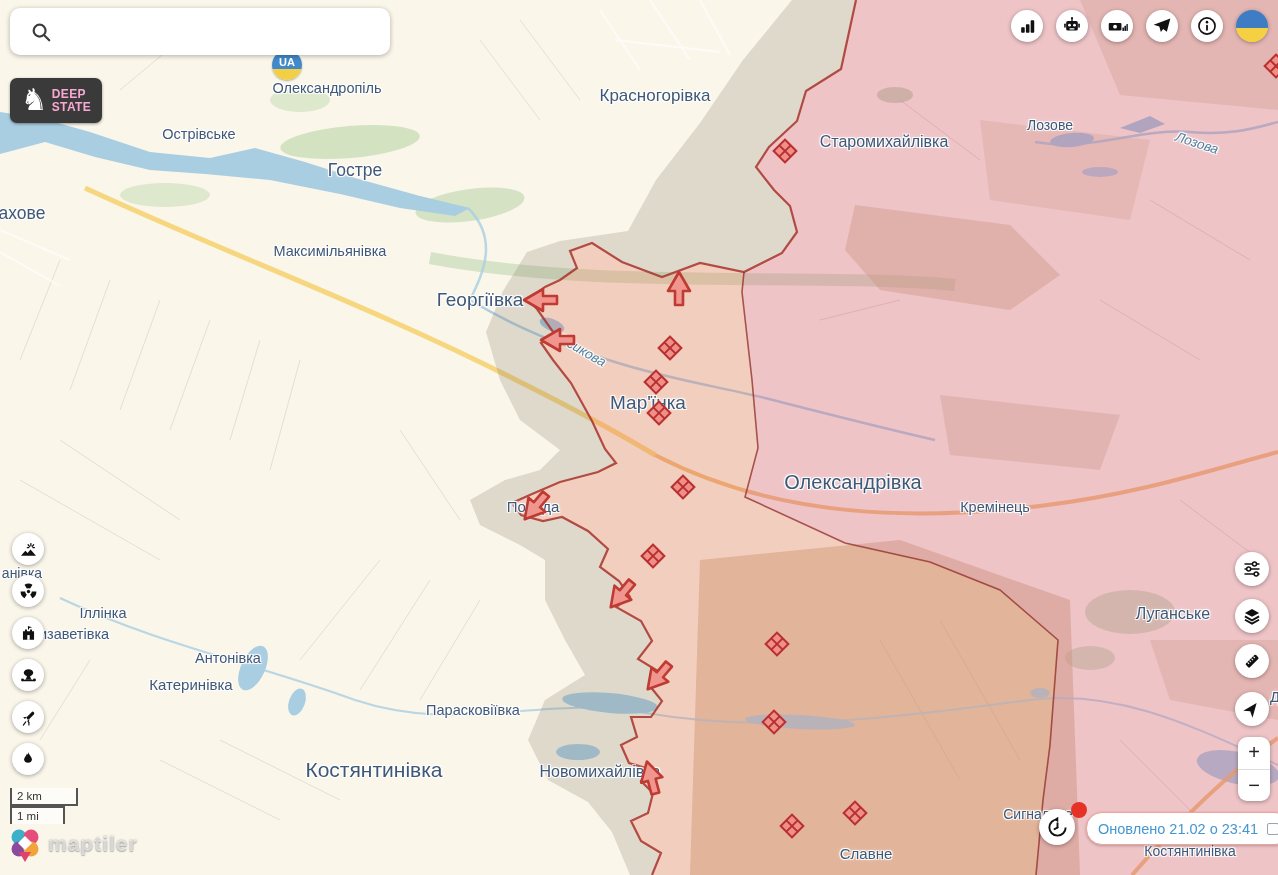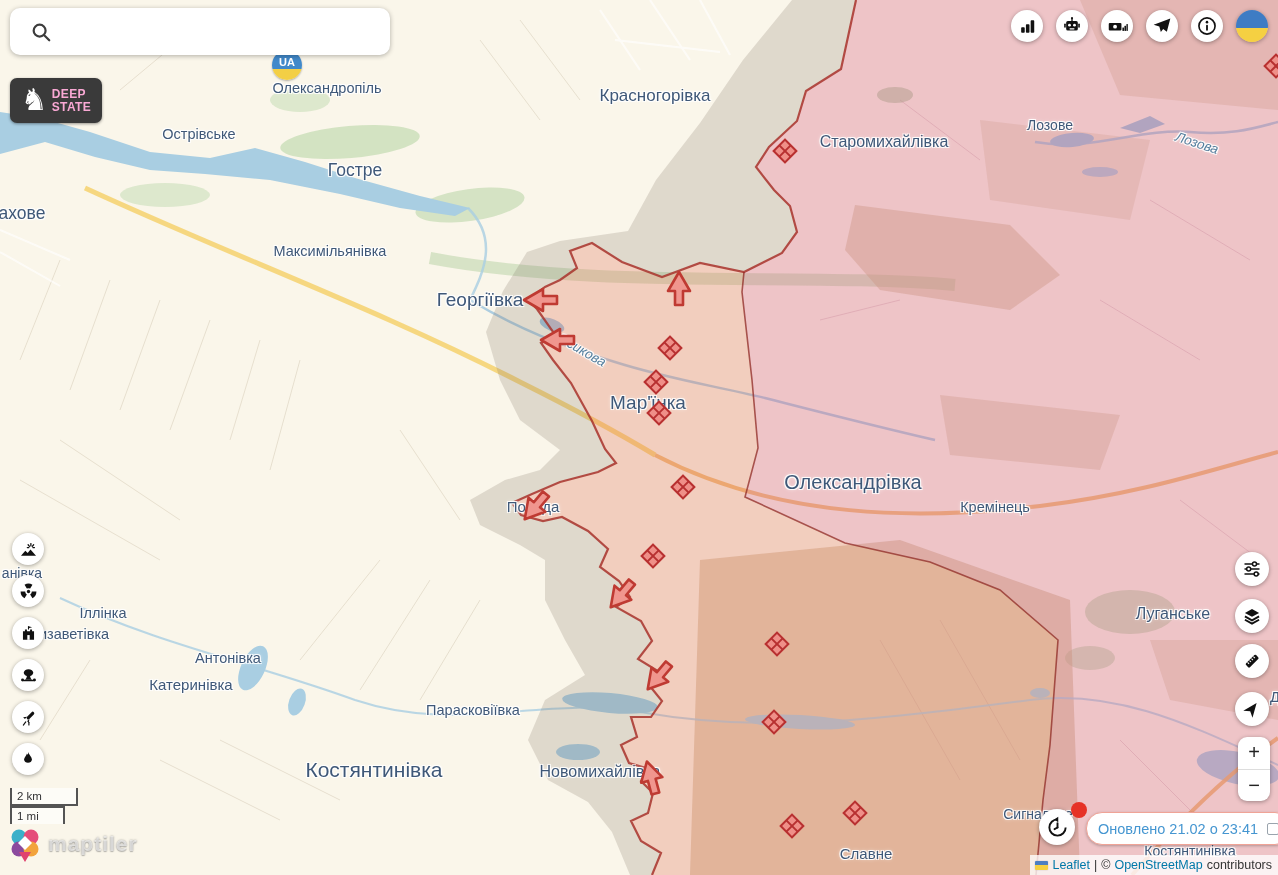--- a/index.html
+++ b/index.html
@@ -441,21 +441,13 @@
           <line x1="12" y1="12" x2="8.9" y2="13.7"></line>
       </g>
     </svg>
   </div>
   <div class="red-dot ui"></div>
   <div class="update-pill ui">
     <span class="utext">Оновлено 21.02 о 23:41</span>
     <span class="sq"></span>
   </div>
 
-  <div class="attribution ui">
-    <span class="mini-flag"></span>
-    <span class="link">Leaflet</span>
-    <span>|</span>
-    <span>©</span>
-    <span class="link">OpenStreetMap</span>
-    <span>contributors</span>
-  </div>
 </div>
 
 </body></html>

